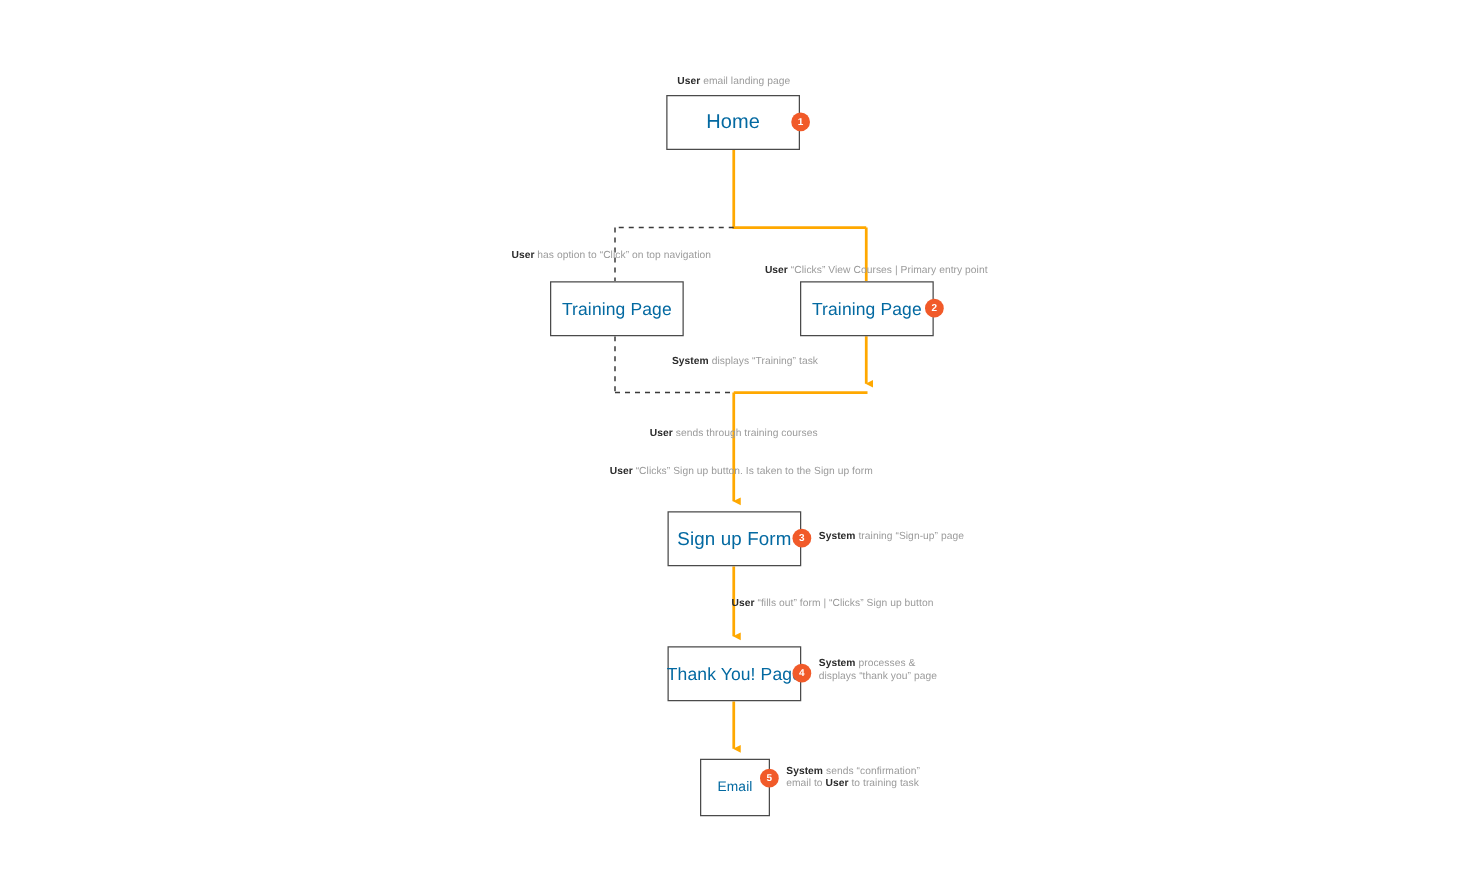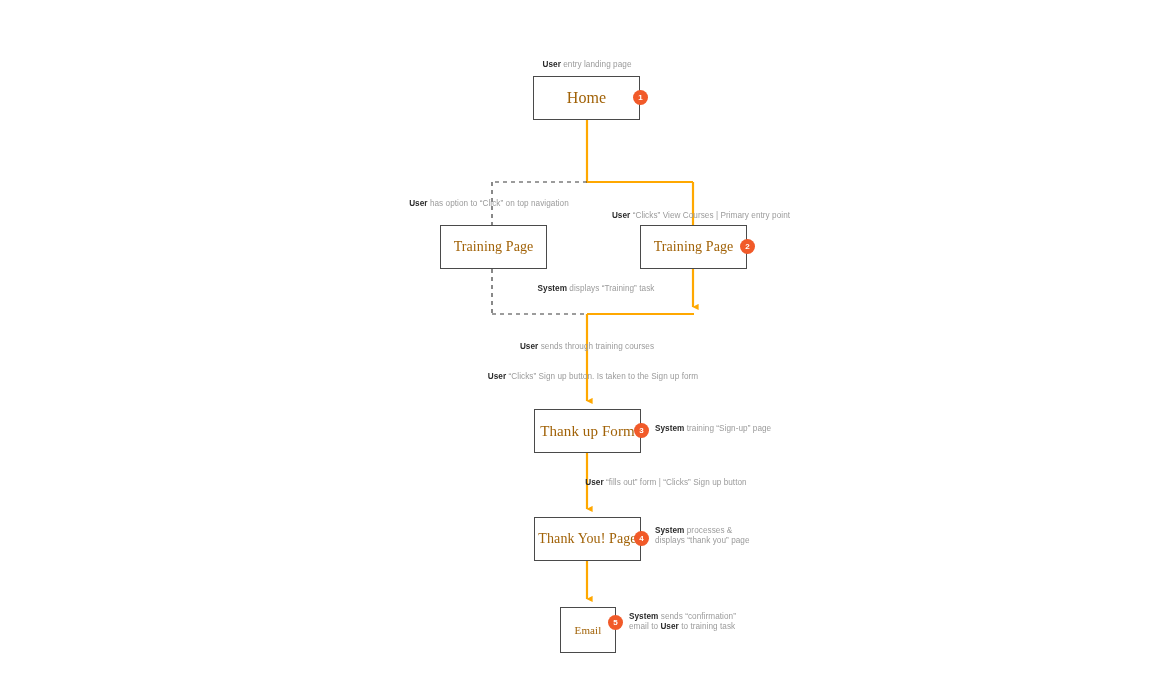--- a/index.html
+++ b/index.html
@@ -30,25 +30,24 @@
 
   
   .node {
     position: absolute;
     box-sizing: border-box;
     border: 1.4px solid #4a4a4a;
     background: #ffffff;
     display: flex;
     align-items: center;
     justify-content: center;
-    color: #a16207;
+    color: #0369a1;
     font-weight: 400;
     letter-spacing: .1px;
     white-space: nowrap;
-    font-family: Liberation Serif, serif;
   }
   .node-label {
     display: block;
     line-height: 1;
   }
 
   .node.n-home       { left: 533px; top: 76px;  width: 107px; height: 44px; font-size: 16px; }
   .node.n-training-l { left: 440px; top: 225px; width: 107px; height: 44px; font-size: 14px; }
   .node.n-training-r { left: 640px; top: 225px; width: 107px; height: 44px; font-size: 14px; }
   .node.n-signup     { left: 534px; top: 409px; width: 107px; height: 44px; font-size: 15px; }
@@ -151,36 +150,36 @@
   <div class="node n-training-l">
     <span class="node-label">Training Page</span>
   </div>
 
   <div class="node n-training-r">
     <span class="node-label">Training Page</span>
   </div>
   <div class="badge b2">2</div>
 
   <div class="node n-signup">
-    <span class="node-label">Thank up Form</span>
+    <span class="node-label">Sign up Form</span>
   </div>
   <div class="badge b3">3</div>
 
   <div class="node n-thanks">
     <span class="node-label">Thank You! Page</span>
   </div>
   <div class="badge b4">4</div>
 
   <div class="node n-email">
     <span class="node-label">Email</span>
   </div>
   <div class="badge b5">5</div>
 
   <div class="note center nt-open">
-    <span class="actor">User</span><span> entry landing page</span>
+    <span class="actor">User</span><span> email landing page</span>
   </div>
 
   <div class="note center nt-topnav">
     <span class="actor">User</span><span> has option to “Click” on top navigation</span>
   </div>
 
   <div class="note center nt-courses">
     <span class="actor">User</span><span> “Clicks” View Courses | Primary entry point</span>
   </div>
 

